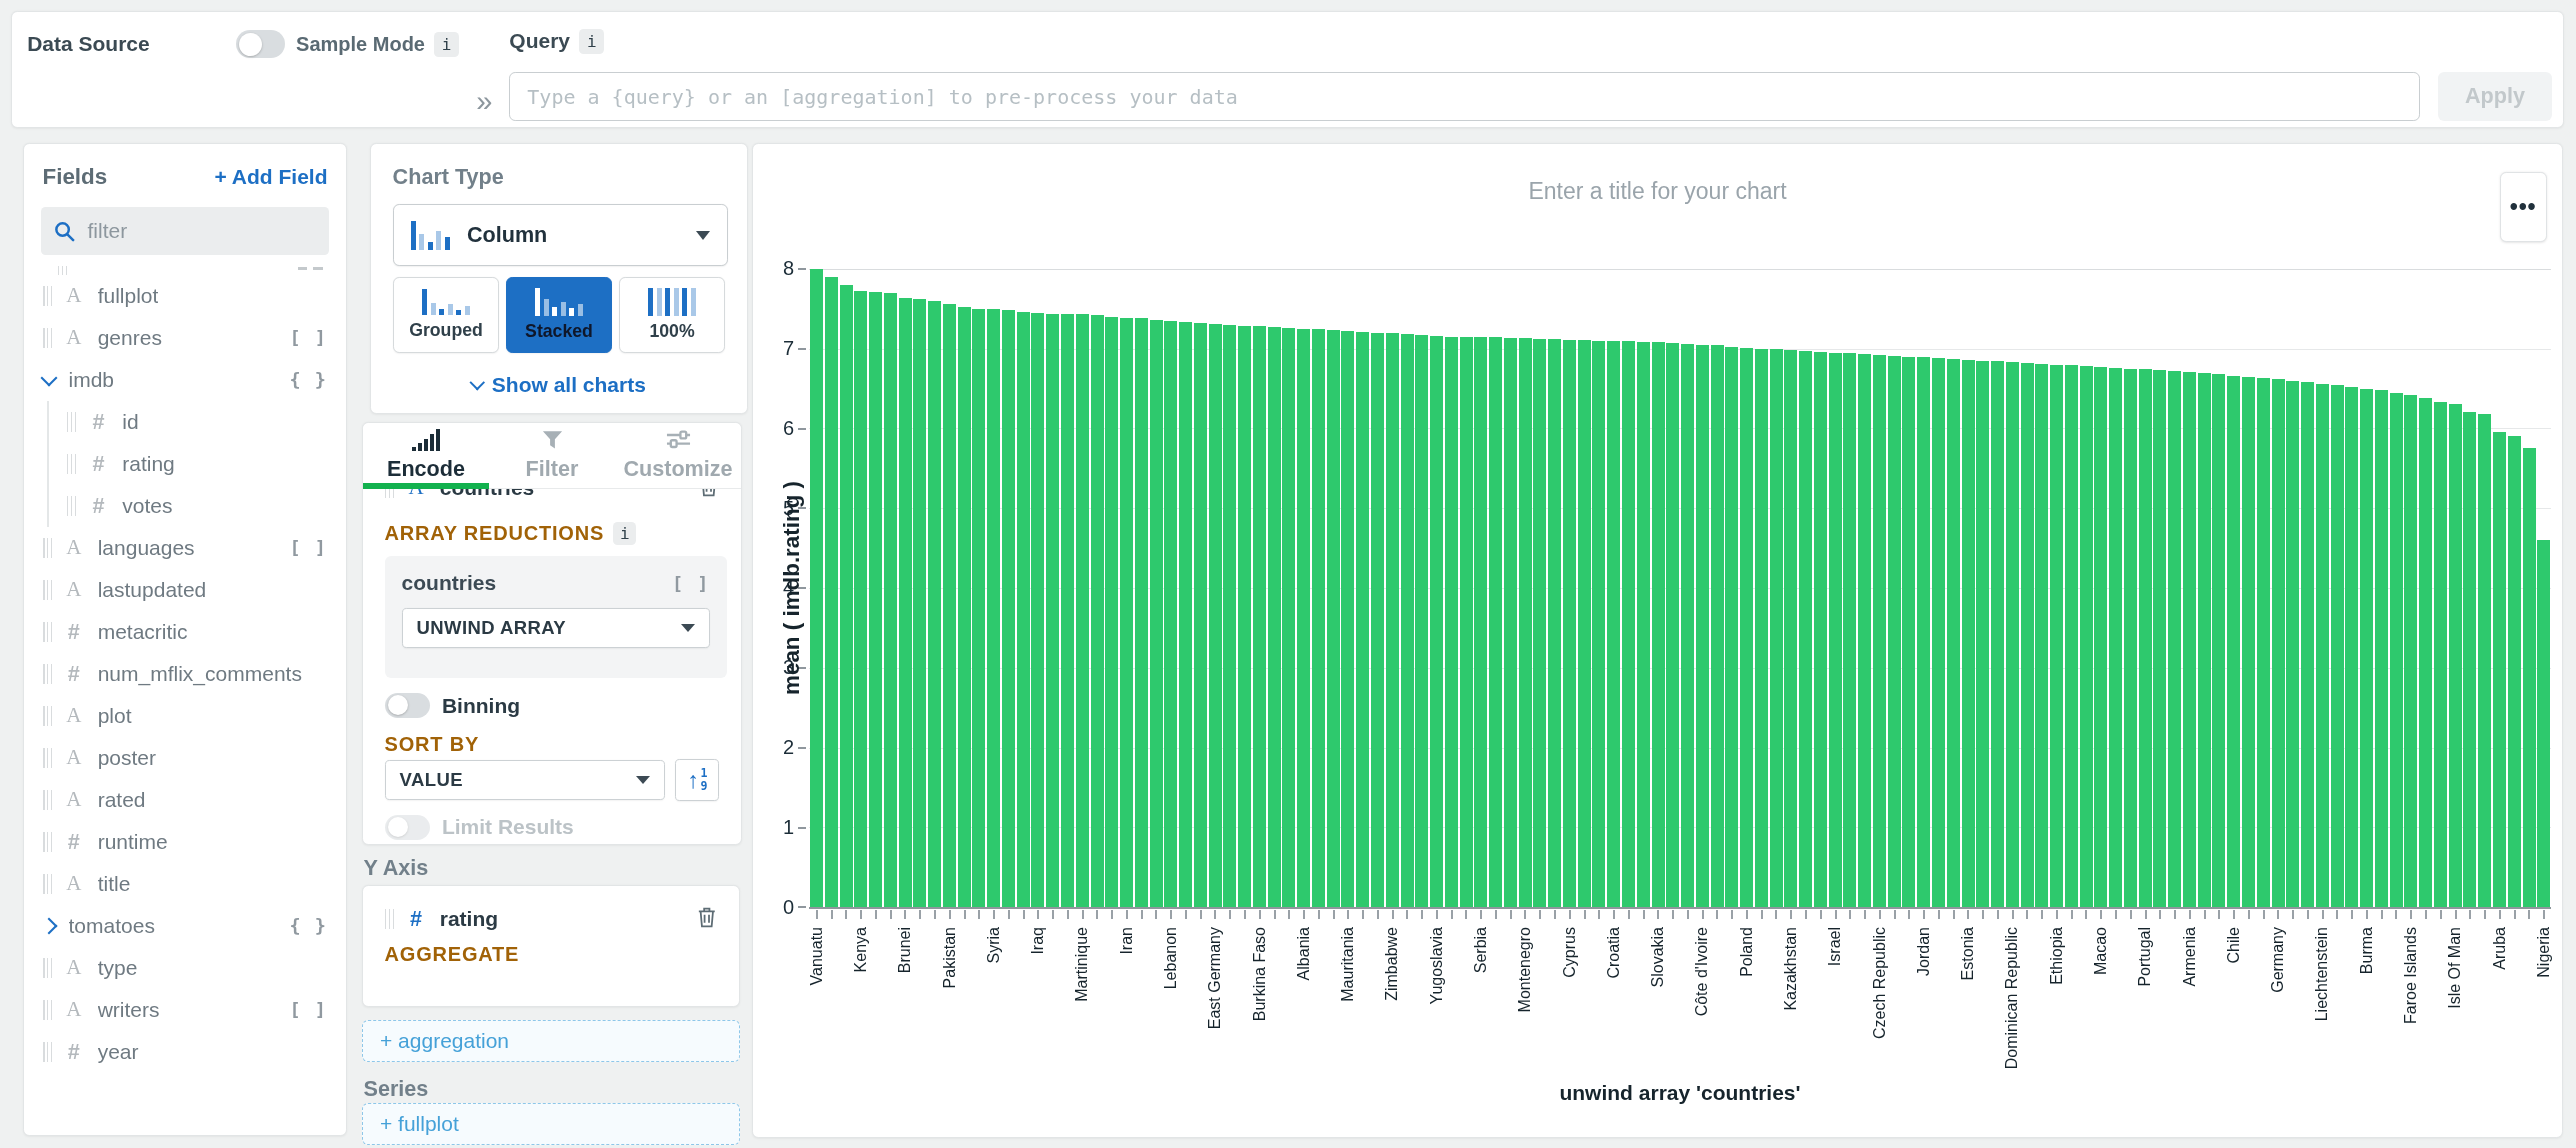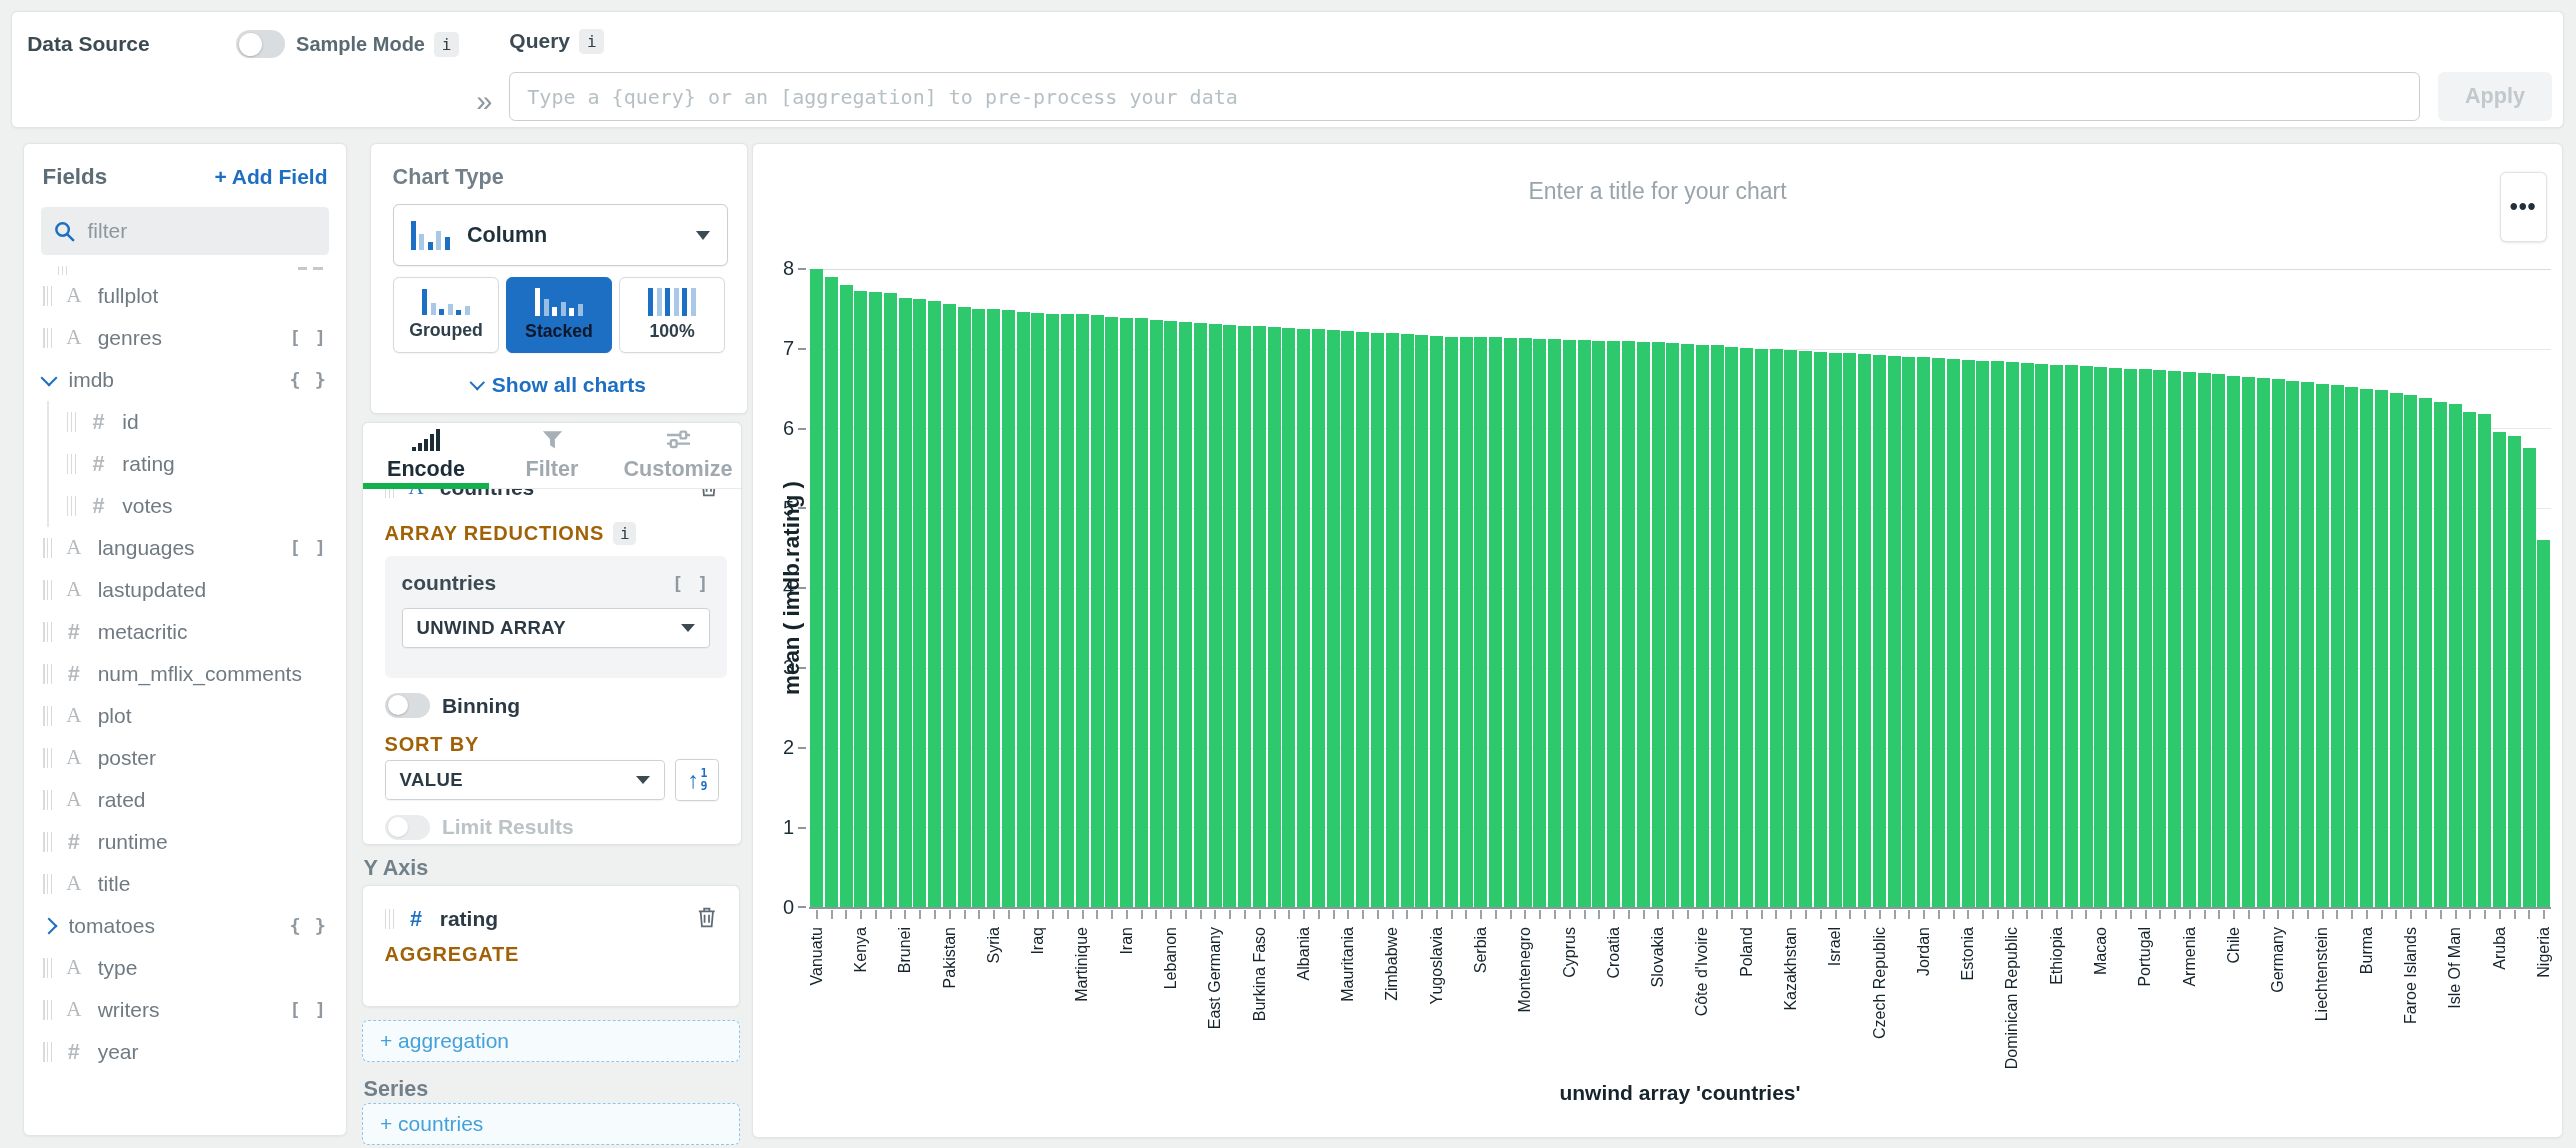--- a/index.html
+++ b/index.html
@@ -421,21 +421,21 @@
           </svg>
       </span>
     </div>
     <div class="subcaps" style="margin-top:10.8px;">AGGREGATE</div>
   </div>
 
   <div class="dashed-btn" style="top:877px;">+ aggregation</div>
 
   <div class="sec-title yx-head" style="top:933px;">Series</div>
 
-  <div class="dashed-btn" style="top:960px;">+ countries</div>
+  <div class="dashed-btn" style="top:960px;">+ fullplot</div>
 </div>
 
 <div id="chartcard" class="card">
   <div class="chart-title">Enter a title for your chart</div>
   <div class="menu-btn">•••</div>
   <div id="plot">
       <div class="gridline" style="left: 56px; width: 1742px; top: 683px;"></div>
       <div class="gridline" style="left: 56px; width: 1742px; top: 604px;"></div>
       <div class="gridline" style="left: 56px; width: 1742px; top: 524px;"></div>
       <div class="gridline" style="left: 56px; width: 1742px; top: 444px;"></div>

